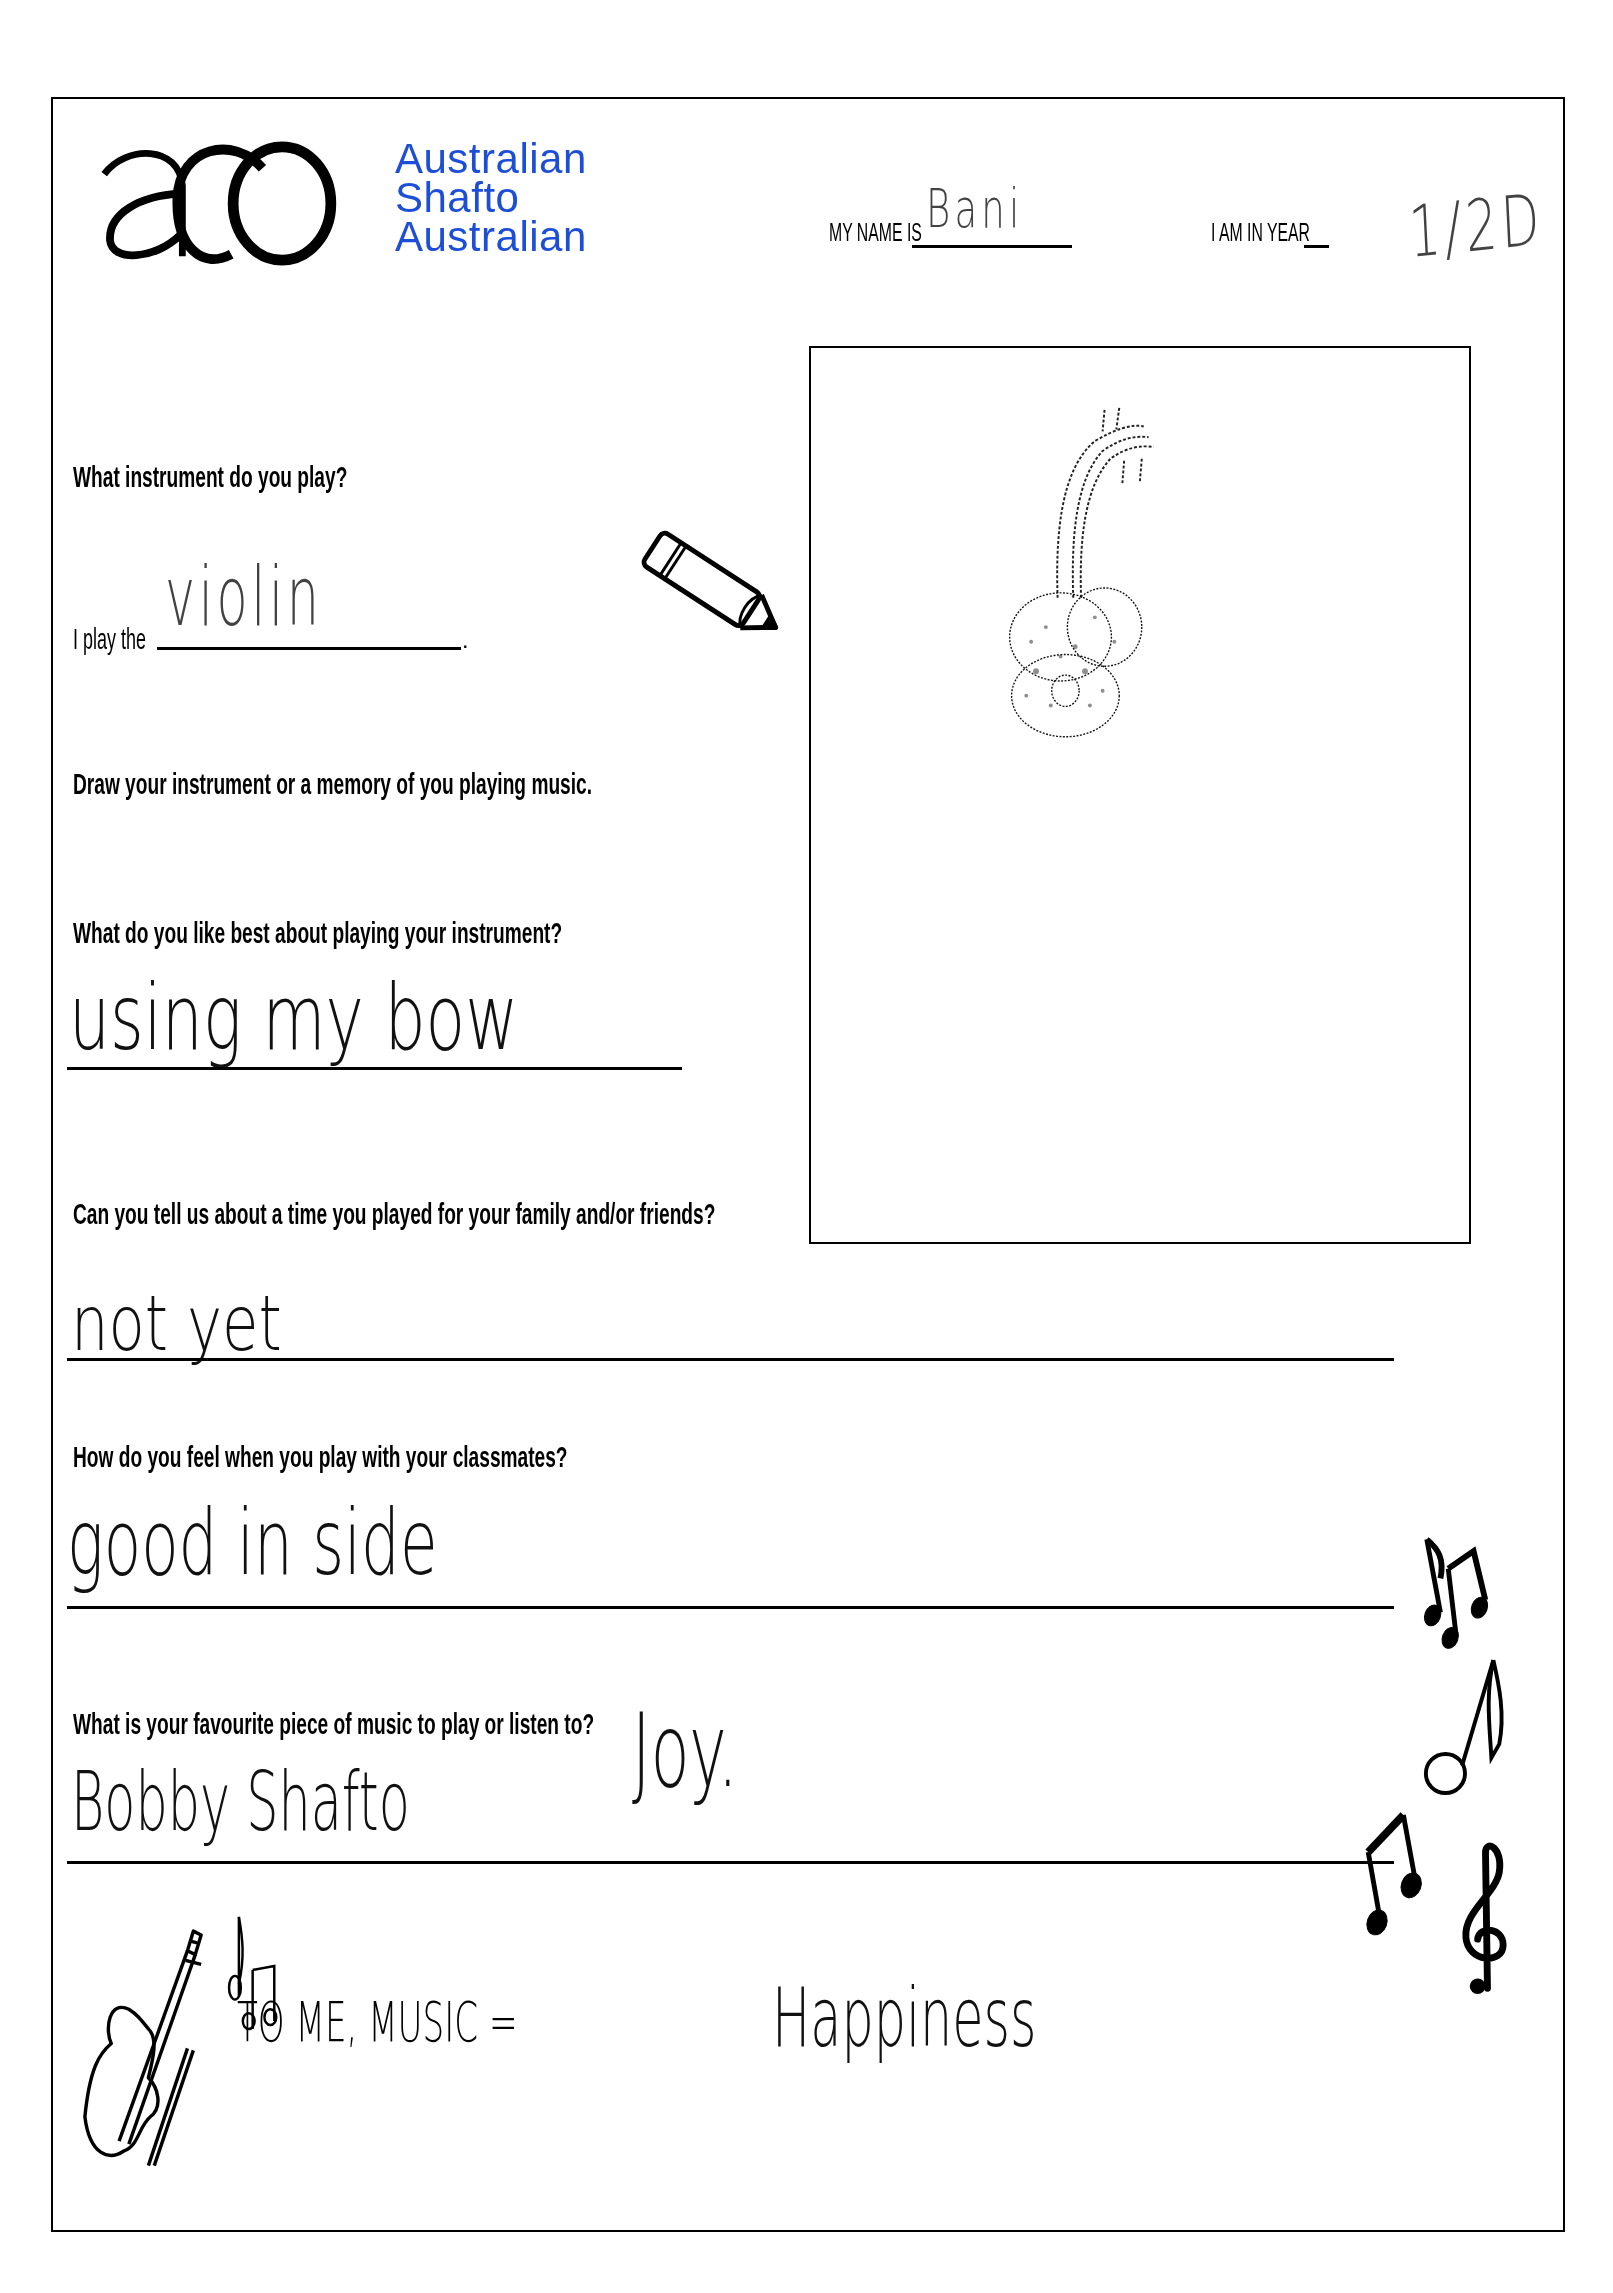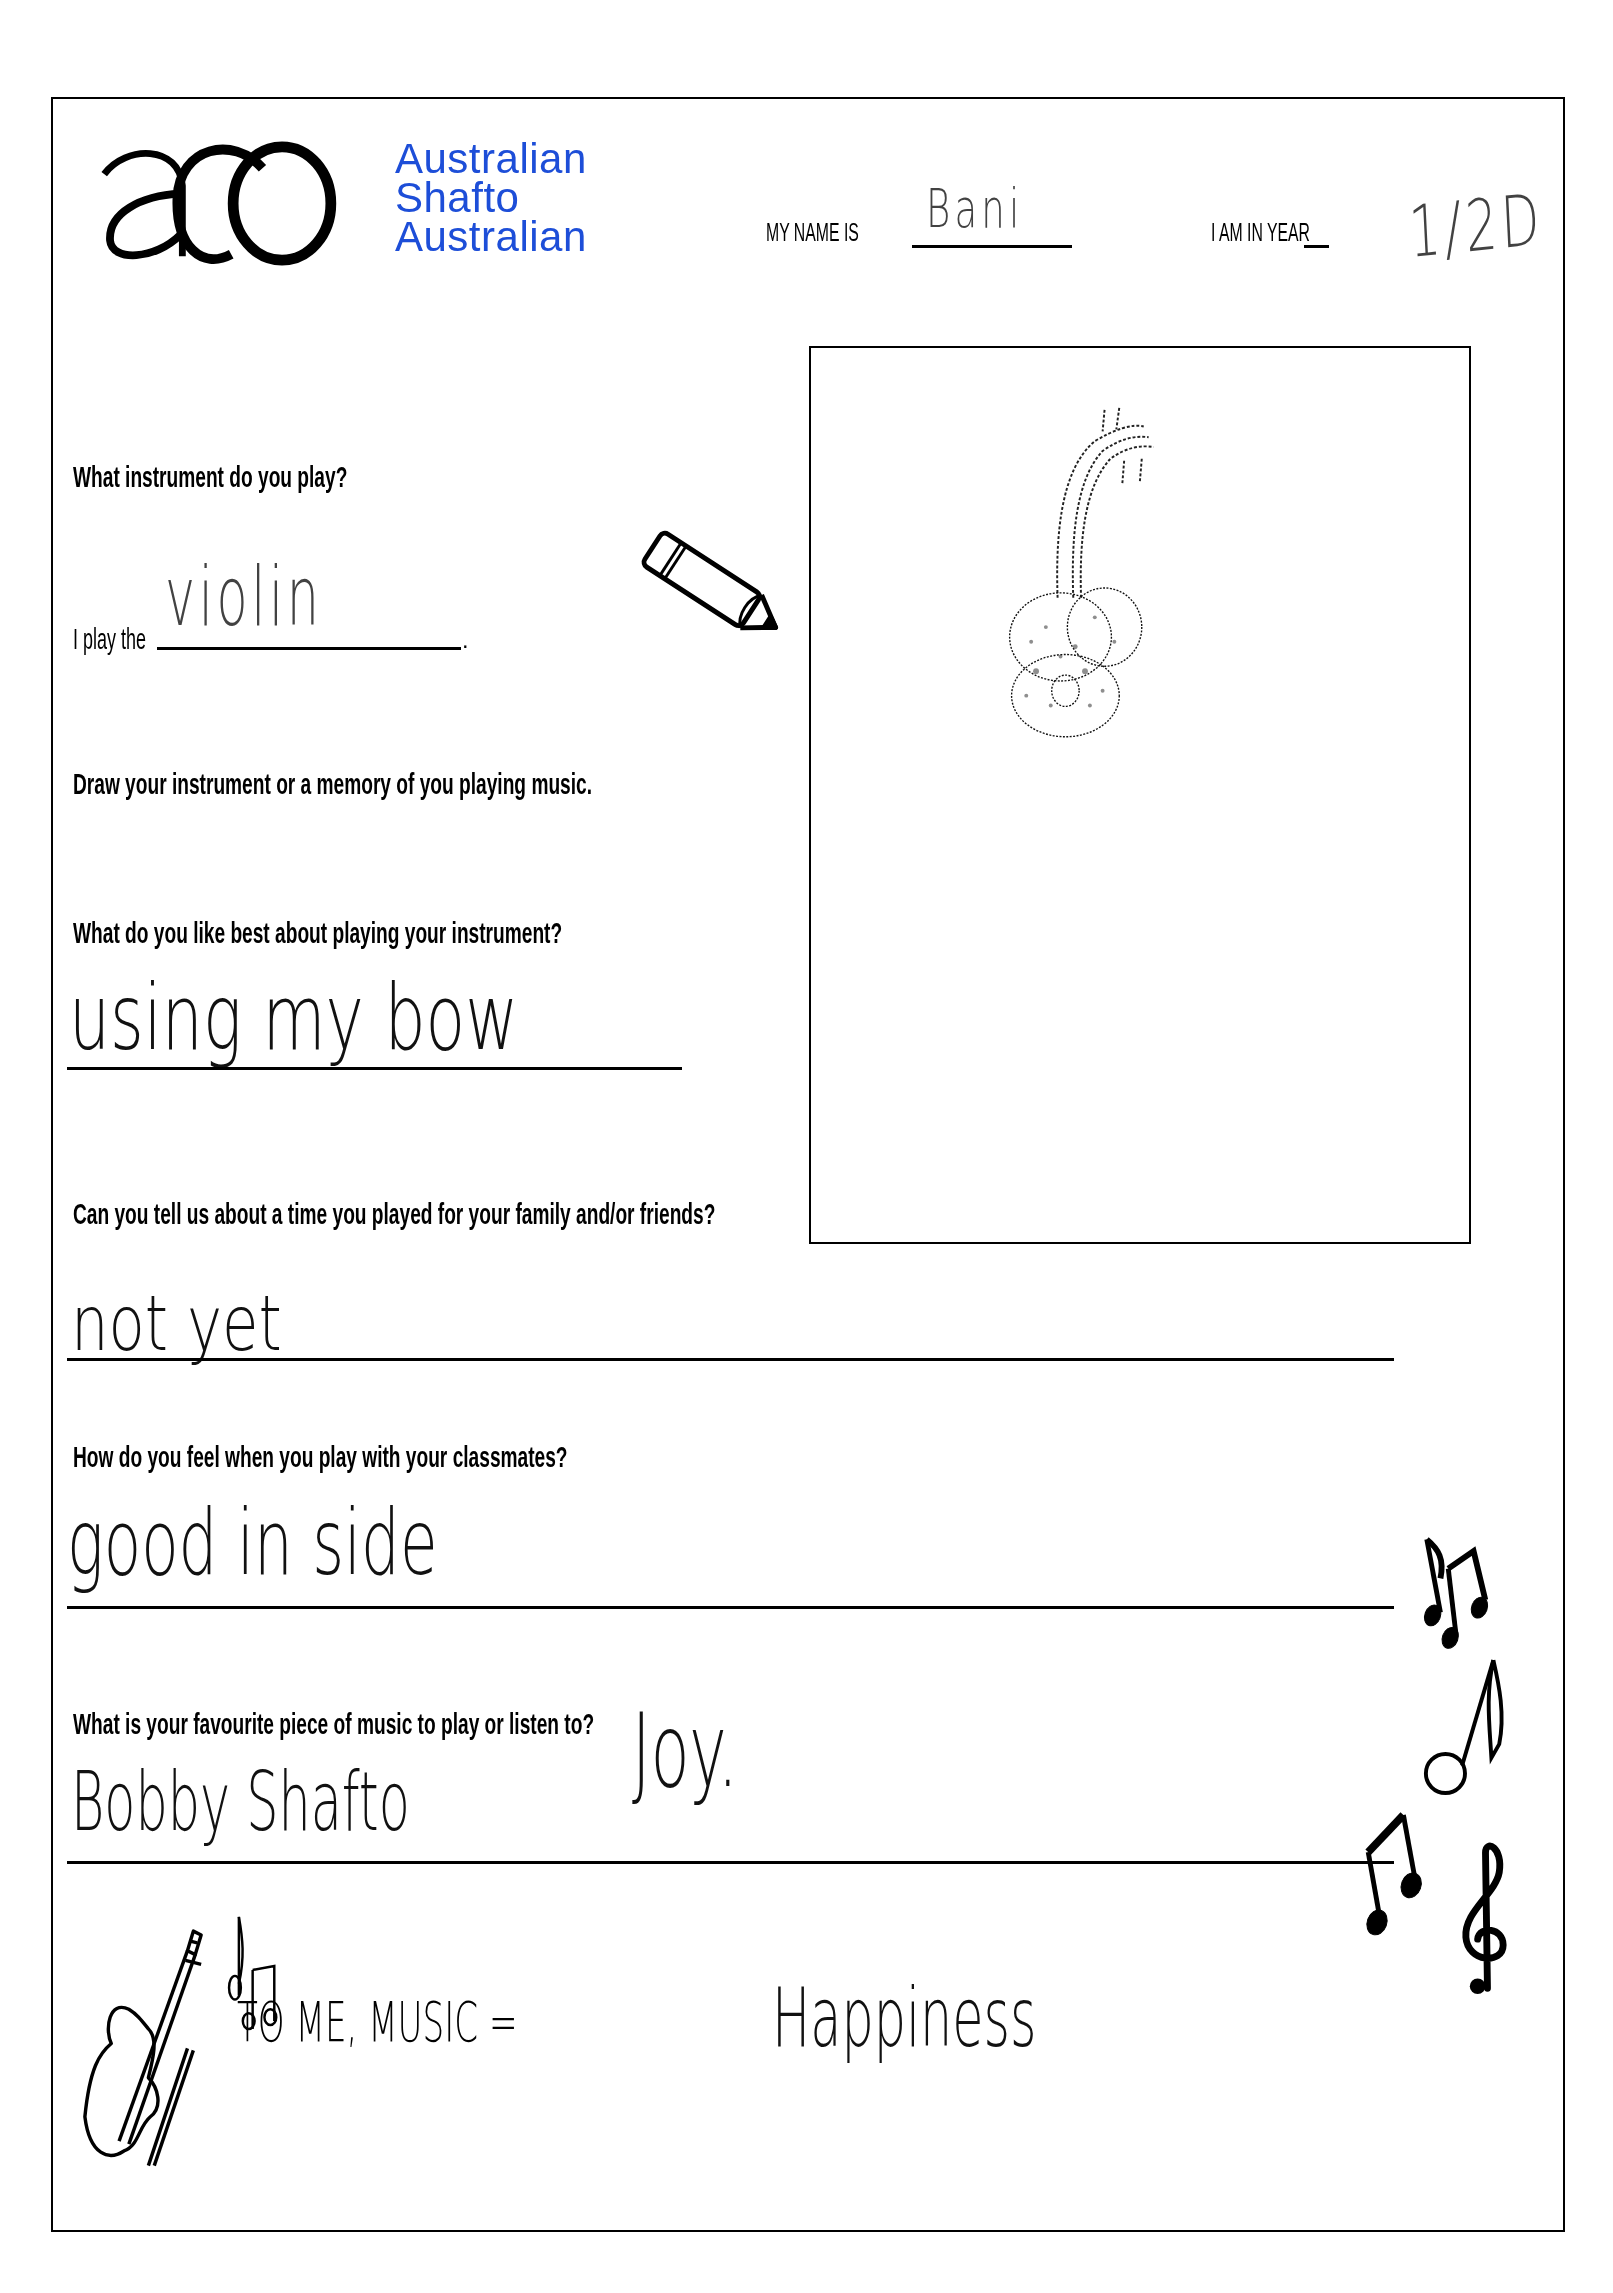--- a/index.html
+++ b/index.html
@@ -35,21 +35,21 @@
     <ellipse cx="200" cy="68" rx="50" ry="58" fill="none" stroke="#000" stroke-width="11"></ellipse>
   </svg>
 </div>
 
 <div class="abs brand">
   <div>Australian</div>
   <div>Shafto</div>
   <div>Australian</div>
 </div>
 
-<div class="abs" style="left:766px; top:218px;">
+<div class="abs" style="left:829px; top:218px;">
   <span class="cond label-sm">MY NAME IS</span>
 </div>
 <div class="abs line" style="left:912px; top:245px; width:160px;"></div>
 <div class="abs hand dotted" style="left:926px; top:178px; font-size:53px; transform:scaleX(0.7);">Bani</div>
 
 <div class="abs" style="left:1211px; top:218px;">
   <span class="cond label-sm">I AM IN YEAR</span>
 </div>
 <div class="abs line" style="left:1304px; top:245px; width:24.5px;"></div>
 <div class="abs hand dotted" style="left:1411px; top:191px; font-size:71px; transform:scaleX(0.7) rotate(-4deg);">1/2D</div>

